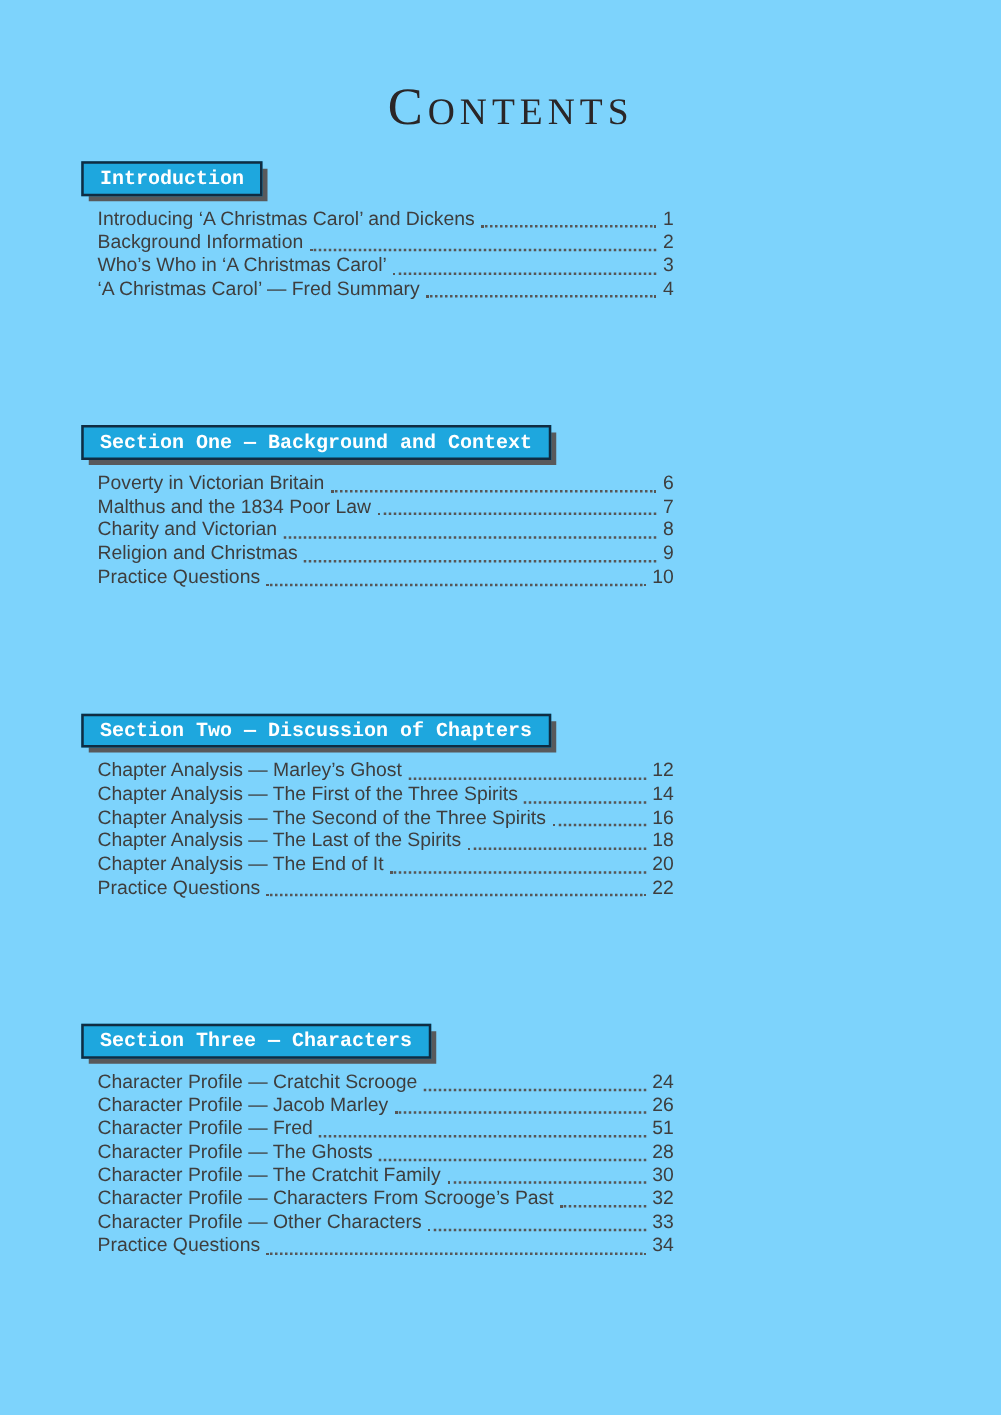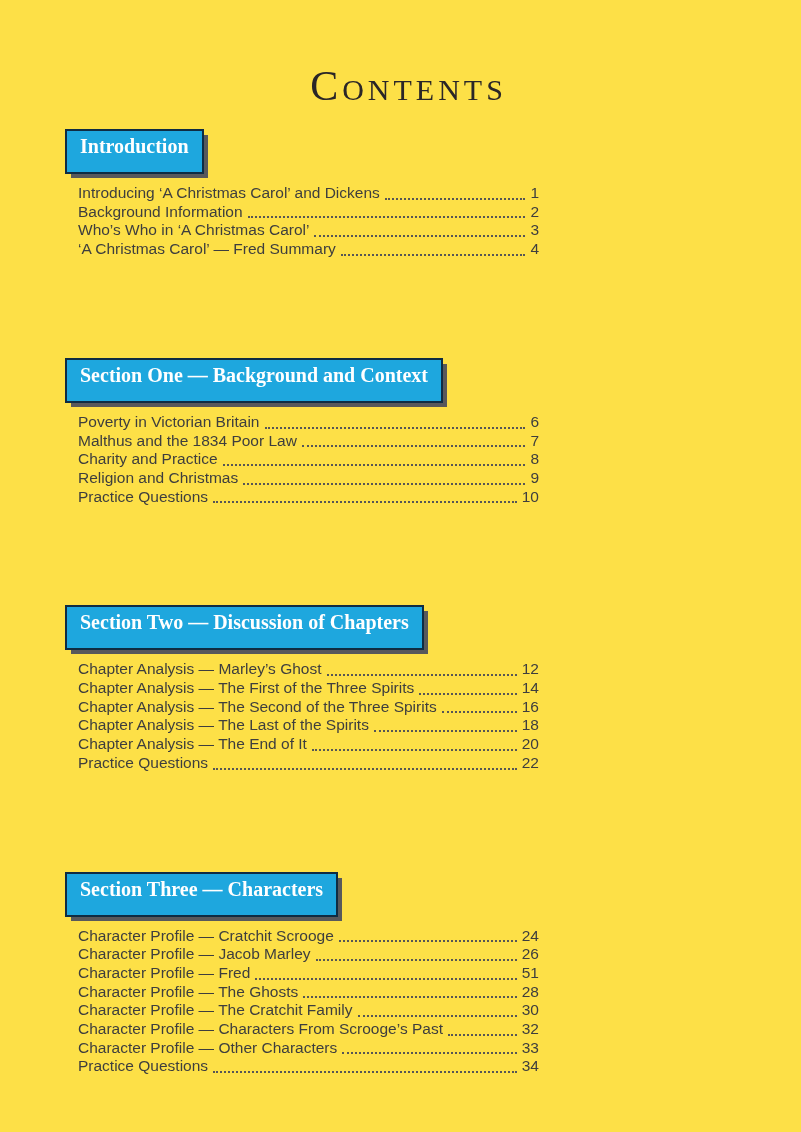--- a/index.html
+++ b/index.html
@@ -10,46 +10,46 @@
     --title-text:#2a2627;
   }
   *{box-sizing:border-box;}
   html,body{margin:0;padding:0;background:#ffffff;}
   body{
     width:801px;height:1132px;
     font-family:"Liberation Sans",sans-serif;
     overflow:hidden;
   }
   .page{
-    position:relative;width:801px;height:1132px;background:#fde047;
+    position:relative;width:801px;height:1132px;background:#7dd3fc;
   }
   .page-title{
     position:absolute;top:66px;left:0;width:801px;
     text-align:center;
     font-family:"Liberation Serif",serif;
     color:var(--title-text);
     letter-spacing:4px;
     transform:translateX(8px);
     white-space:nowrap;
   }
   .page-title .big{font-size:42px;line-height:40px;}
   .page-title .small{font-size:30px;line-height:40px;}
   .content{
     position:absolute;left:65px;top:129px;width:474px;
   }
   .section + .section{margin-top:99px;}
   .badge{
     display:inline-block;
     background:var(--badge-blue);
     color:#ffffff;
-    font-family:Liberation Serif, serif;
+    font-family:Liberation Mono, monospace;
     font-weight:bold;
-    font-size:20px;
+    font-size:16px;
     line-height:1.1;
-    padding:4px 13px 15px 13px;
+    padding:4px 13px 2px 13px;
     border:2px solid var(--badge-border);
     box-shadow:5px 5px 0 -1px var(--badge-shadow);
     white-space:nowrap;
   }
   .entries{margin-top:10px;padding-left:13px;}
   .entry{
     display:flex;
     align-items:baseline;
     font-size:15.5px;
     line-height:18.7px;
@@ -116,21 +116,21 @@
     <span class="pagenum">6</span>
   </div>
 
   <div class="entry">
     <span class="entry-title">Malthus and the 1834 Poor Law</span>
     <span class="leader"></span>
     <span class="pagenum">7</span>
   </div>
 
   <div class="entry">
-    <span class="entry-title">Charity and Practice</span>
+    <span class="entry-title">Charity and Victorian</span>
     <span class="leader"></span>
     <span class="pagenum">8</span>
   </div>
 
   <div class="entry">
     <span class="entry-title">Religion and Christmas</span>
     <span class="leader"></span>
     <span class="pagenum">9</span>
   </div>
 

